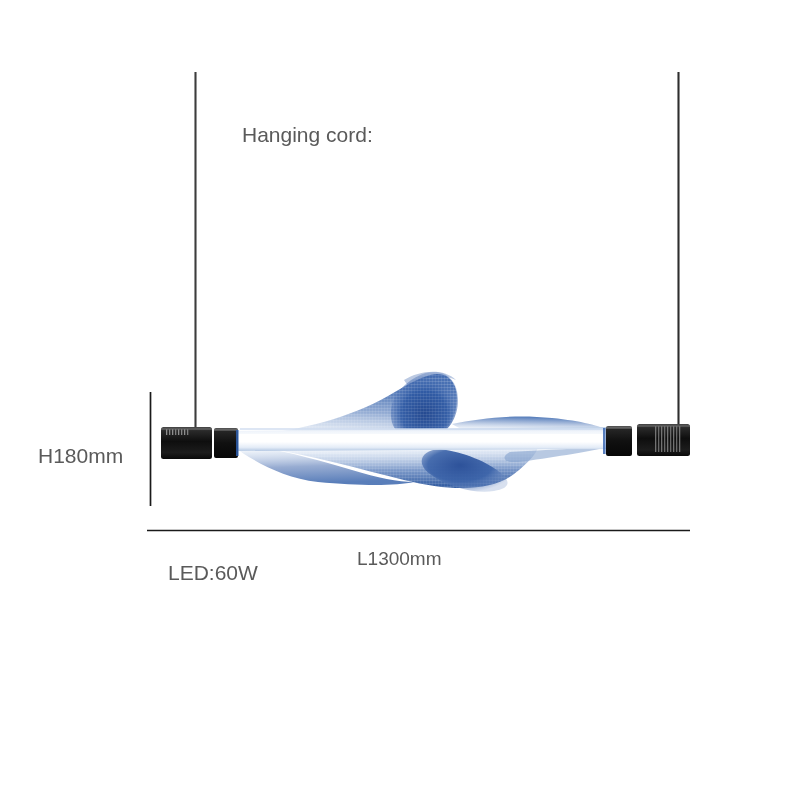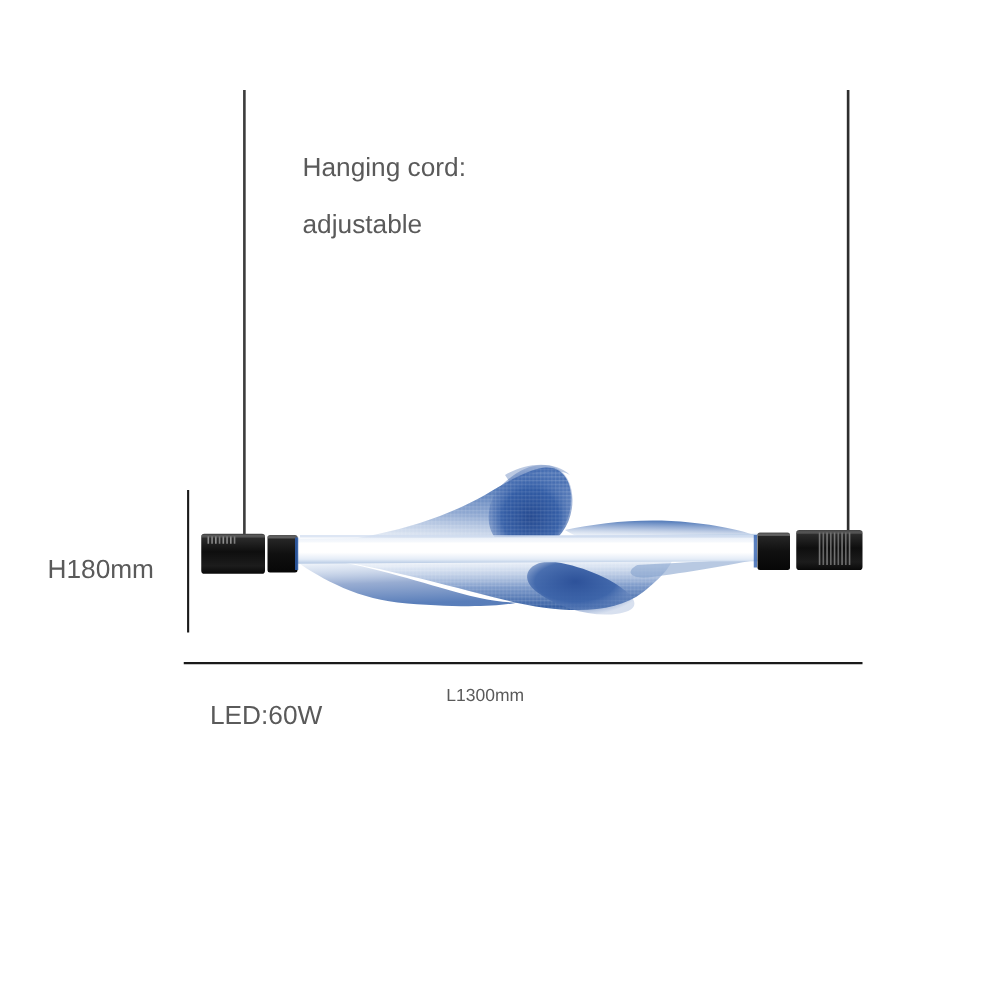--- a/index.html
+++ b/index.html
@@ -40,21 +40,21 @@
   #height-label {
     left: 38px;
     top: 427px;
     font-size: 21px;
     color: #5a5a5a;
     margin-top: 17px;
   }
   #length-label {
     left: 357px;
     top: 548px;
-    font-size: 14px;
+    font-size: 19px;
     color: #5a5a5a;
   }
   #power-label {
     left: 168px;
     top: 561px;
     font-size: 21px;
     color: #5a5a5a;
   }
   svg { display: block; }
 </style>
@@ -282,21 +282,20 @@
     </g>
 
     <g>
       <line x1="150.5" y1="392" x2="150.5" y2="506" stroke="#1a1a1a" stroke-width="1.7"></line>
       <line x1="147" y1="530.5" x2="690" y2="530.5" stroke="#1a1a1a" stroke-width="1.7"></line>
     </g>
   </svg>
 
   <div class="annotation" id="cord-note">
     <div>Hanging cord:</div>
-    <div>adjustable</div>
   </div>
 
   <div class="annotation" id="height-label">H180mm</div>
 
   <div class="annotation" id="length-label">L1300mm</div>
 
   <div class="annotation" id="power-label">LED:60W</div>
 
 </div>
 

